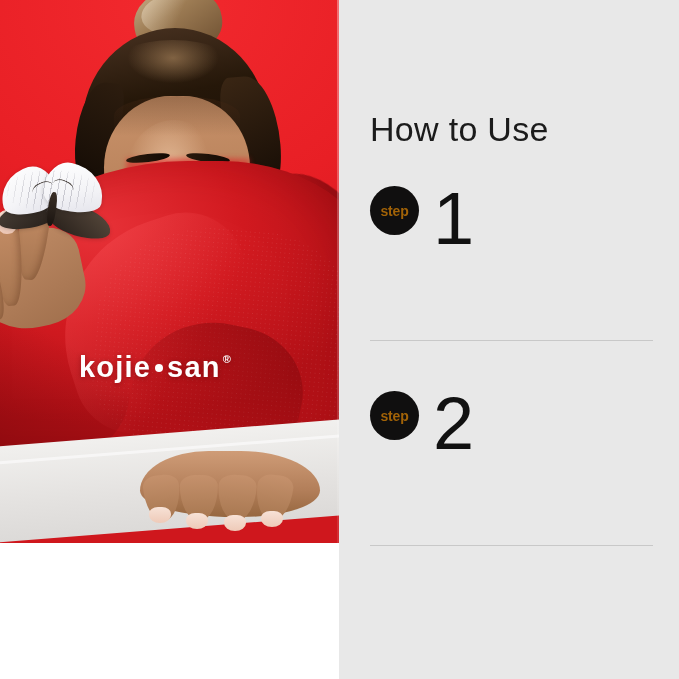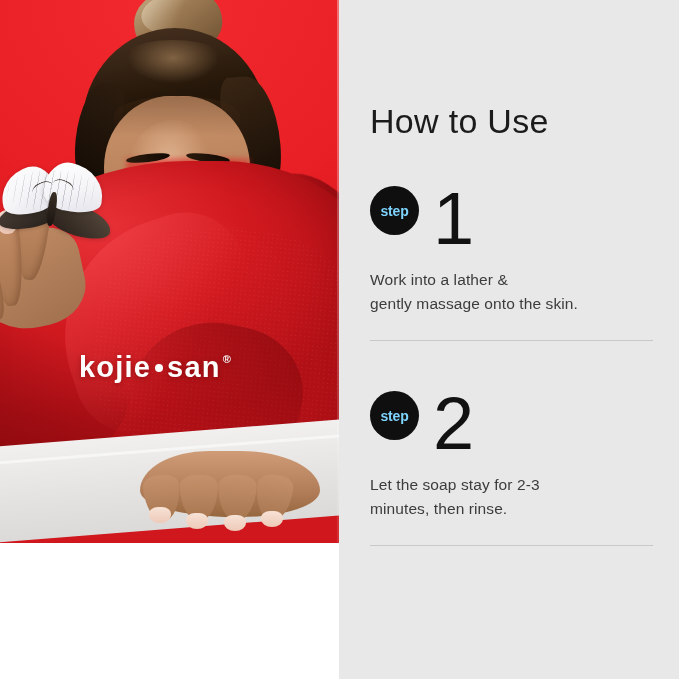--- a/index.html
+++ b/index.html
@@ -363,42 +363,42 @@
 
   
   .info-panel{
     position:relative;
     flex:1 1 auto;
     background:#e8e8e8;
     height:679px;
     padding:0;
   }
   .panel-title{
-    position:absolute; left:31px; top:104px;
+    position:absolute; left:31px; top:112px;
     font-size:34px;
     font-weight:400;
     color:#1b1b1b;
     letter-spacing:.3px;
     line-height:1;
     white-space:nowrap;
   }
 
   .step-block{ position:absolute; left:31px; width:283px; }
   .step-1{ top:186px; }
   .step-2{ top:391px; }
 
   .step-head{ position:relative; height:76px; }
   .step-badge{
     position:absolute; left:0; top:0;
     width:49px; height:49px; border-radius:50%;
     background:#100f0f;
     display:flex; align-items:center; justify-content:center;
   }
   .step-badge span{
-    color:#7dd3fc;
+    color:#a16207;
     font-size:14px;
     font-weight:700;
     letter-spacing:-.2px;
     line-height:1;
   }
   .step-num{
     position:absolute; left:63px; top:-4px;
     font-size:74px;
     font-weight:300;
     color:#111111;
@@ -526,30 +526,28 @@
 
     <div class="panel-title">How to Use</div>
 
     <div class="step-block step-1">
       <div class="step-head">
         <div class="step-badge">
           <span>step</span>
         </div>
         <div class="step-num">1</div>
       </div>
-      <div class="step-text">Work into a lather &amp;<br>gently massage onto the skin.</div>
     </div>
 
     <div class="divider div-1"></div>
 
     <div class="step-block step-2">
       <div class="step-head">
         <div class="step-badge">
           <span>step</span>
         </div>
         <div class="step-num">2</div>
       </div>
-      <div class="step-text">Let the soap stay for 2-3<br>minutes, then rinse.</div>
     </div>
 
     <div class="divider div-2"></div>
   </div>
 </div>
 
 </body></html>

